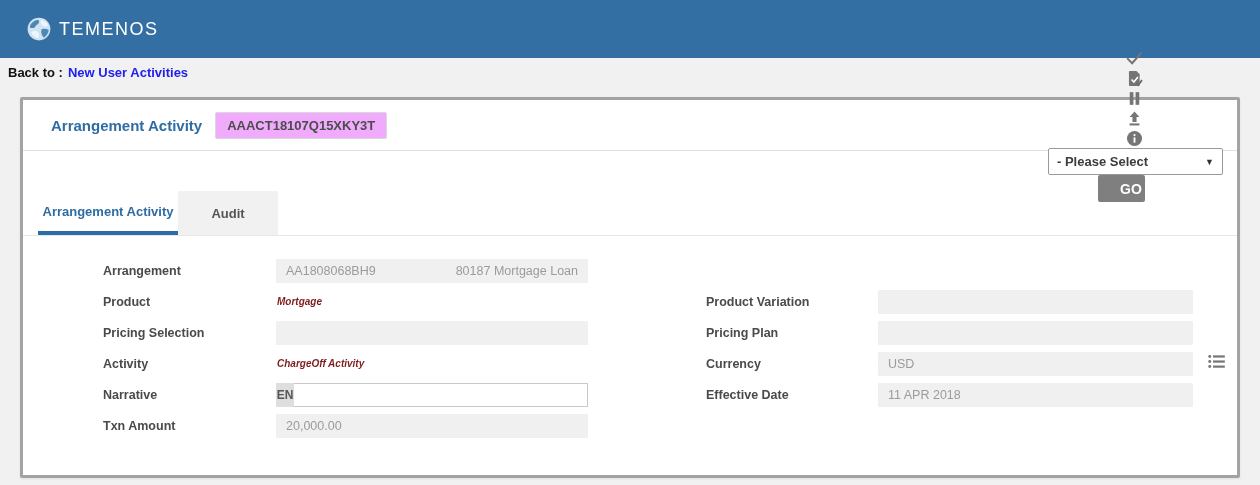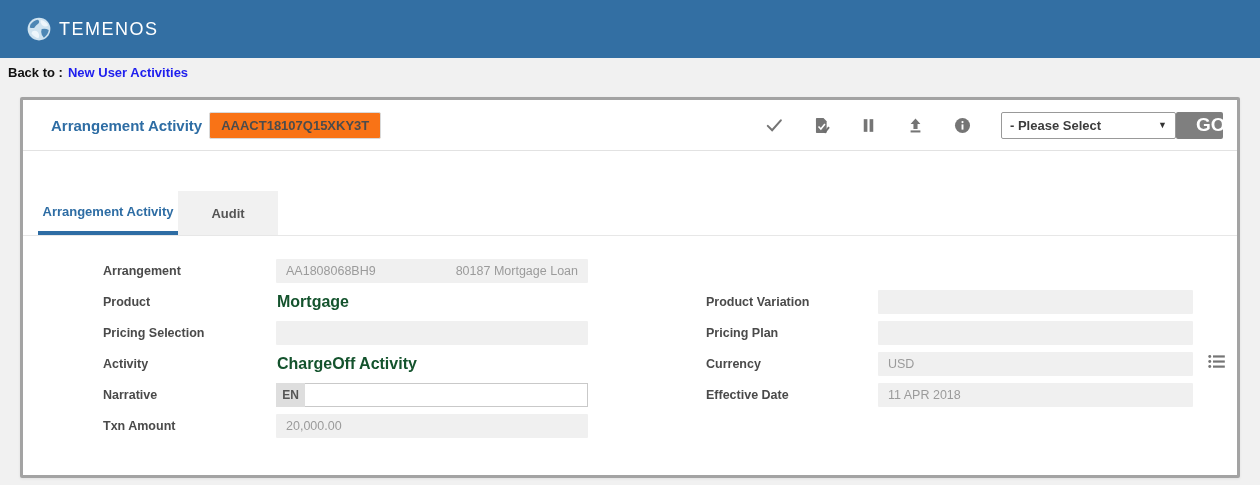--- a/index.html
+++ b/index.html
@@ -31,41 +31,41 @@
     position:absolute; left:20px; top:97px; width:1220px; height:381px;
     background:#ffffff; border:3px solid #a3a3a3; border-radius:2px;
     box-shadow:0 1px 3px rgba(0,0,0,0.07);
   }
   .title-bar {
     height:51px; border-bottom:1px solid #e2e2e2;
     display:flex; align-items:center; padding:0 14px 0 28px;
   }
   .page-title { color:#2e6da4; font-size:15px; font-weight:bold; }
   .record-id {
-    margin-left:7px; background:#f97316; border:1px solid #d9d9d9;
+    margin-left:13px; background:#f0abfc; border:1px solid #d9d9d9;
     color:#4c4c4c; font-size:13px; font-weight:bold;
     padding:5px 11px; border-radius:2px;
   }
-  .toolbar { margin-left:auto; display:flex; align-items:center; }
+  .toolbar { margin-left:auto; display:flex; align-items:center;flex-direction:column; }
   .tool-icon {
     width:20px; height:20px; margin-left:27px; cursor:pointer;
     display:flex; align-items:center; justify-content:center;
   }
   .tool-icon svg { width:19px; height:19px; }
   .cmd-select {
     margin-left:29px; width:175px; height:27px; background:#ffffff;
     border:1px solid #999999; border-radius:2px; cursor:pointer;
     display:flex; align-items:center; padding:0 8px;
     font-size:13px; font-weight:bold; color:#3c3c3c;
   }
   .cmd-select .caret { margin-left:auto; font-size:9px; color:#333333; }
   .go-button {
     width:47px; height:27px; background:#7f7f7f;
     border:none; border-radius:2px; color:#ffffff; font-weight:bold;
-    font-size:19px; cursor:pointer; font-family:inherit;padding-left:20px;
+    font-size:14px; cursor:pointer; font-family:inherit;padding-left:20px;
   }
   
   .tabs { position:absolute; left:15px; top:91px; display:flex; height:44px; }
   .tab {
     display:flex; align-items:center; justify-content:center;
     font-size:13px; font-weight:bold; cursor:pointer;
   }
   .tab.active {
     width:140px; color:#2e6da4; background:#ffffff;
     border-bottom:4px solid #2e6da4;
@@ -86,25 +86,26 @@
   .col-left  .flabel { width:173px; }
   .col-right .flabel { width:172px; }
   .fval { flex:1; display:flex; align-items:center; }
   .fbox {
     flex:1; height:24px; background:#f0f0f0; border-radius:1px;
     display:flex; align-items:center; padding:0 10px;
     color:#9b9b9b; font-size:12.5px; font-weight:normal;
   }
   .fbox .right-part { margin-left:auto; }
   .fplain {
-    flex:1; color:#14532d; font-size:16px; font-weight:bold;
+    flex:1; color:#7f1d1d; font-size:10px; font-weight:bold;
     padding-left:1px;
+    font-style:italic;
   }
   .lang-badge {
-    width:29px; height:24px; background:#dedede; color:#555555;
+    width:18px; height:24px; background:#dedede; color:#555555;
     font-size:12px; font-weight:bold; display:flex; align-items:center;
     justify-content:center; cursor:pointer; flex:0 0 auto;
   }
   .narrative-input {
     flex:1; height:24px; border:1px solid #c9c9c9; border-left:none;
     font-family:inherit; font-size:12.5px; color:#555555; padding:0 6px;
     outline:none;
   }
   .list-icon {
     position:absolute; left:1183px; top:251px; width:21px; height:21px;

